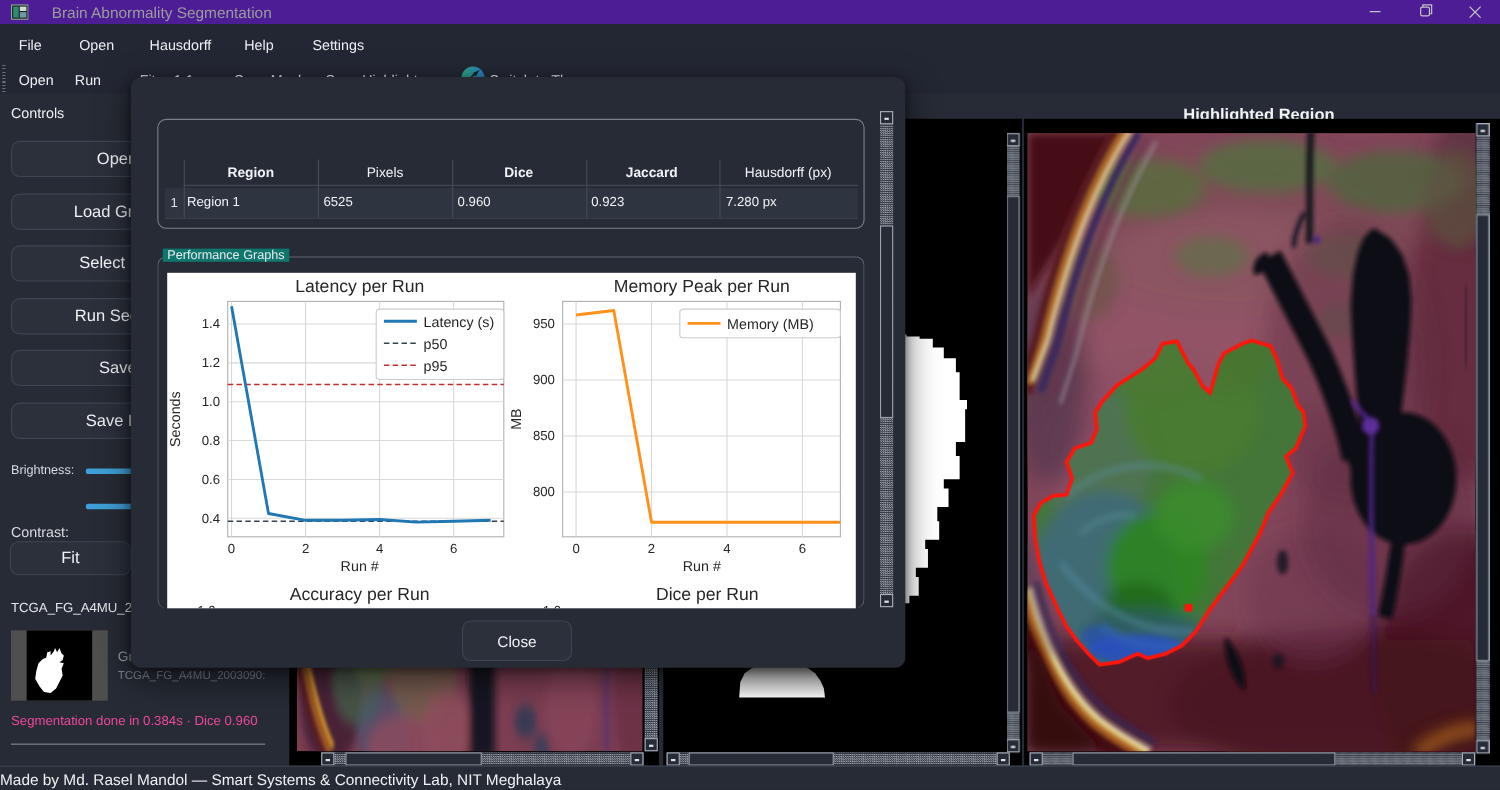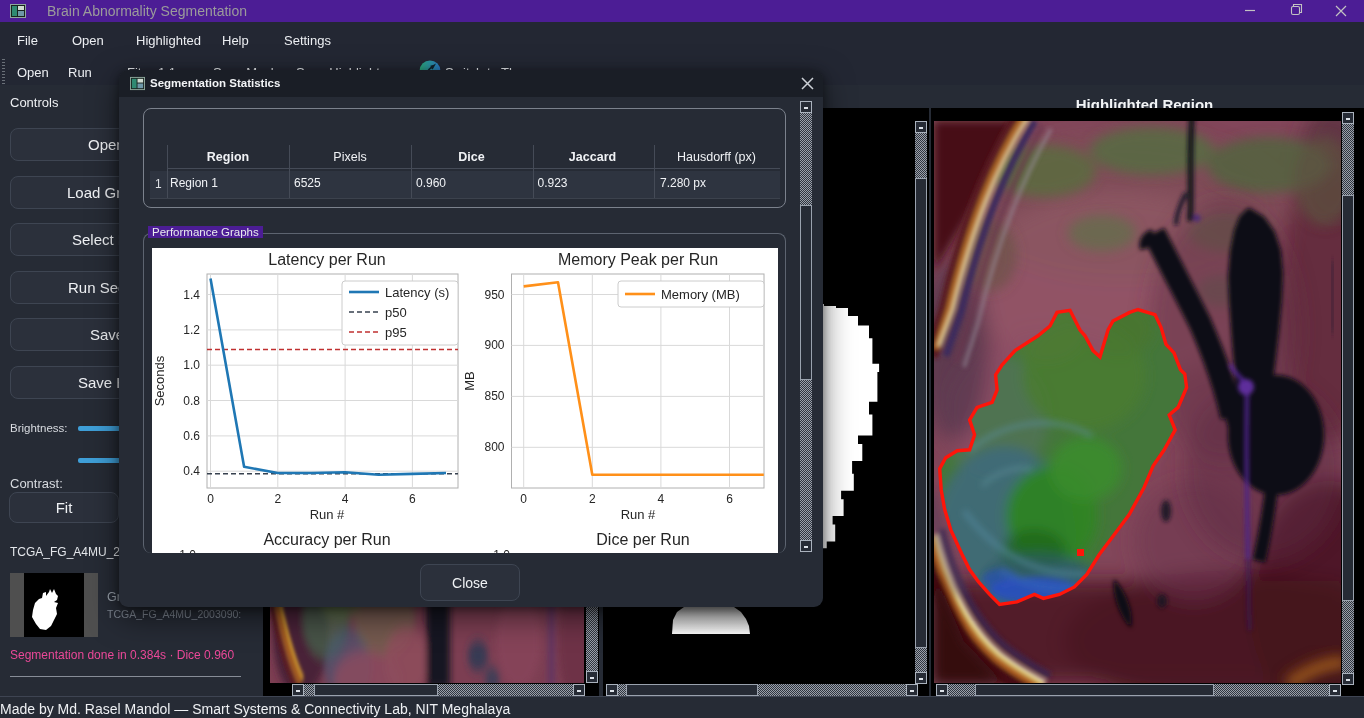--- a/index.html
+++ b/index.html
@@ -20,21 +20,21 @@
 <svg class="abs" style="left:1245px;top:0" width="119" height="22" viewBox="0 0 119 22">
 <line x1="0" y1="10.5" x2="10" y2="10.5" stroke="#c2c2c2" stroke-width="1.2"></line>
 <rect x="46.5" y="6.5" width="8" height="8" rx="1.5" fill="none" stroke="#c2c2c2" stroke-width="1.1"></rect>
 <path d="M48.5,6.5 L48.5,4.5 L56.5,4.5 L56.5,12.5 L54.5,12.5" fill="none" stroke="#c2c2c2" stroke-width="1.1"></path>
 <path d="M91,6 L101,16 M101,6 L91,16" stroke="#c2c2c2" stroke-width="1.2"></path>
 </svg>
 </div>
 <div class="abs" style="left:0;top:22px;width:1364px;height:63px;background:#232733;color:#eceef2;font-size:13px">
 <span class="abs" style="left:17px;top:11px">File</span>
 <span class="abs" style="left:72px;top:11px">Open</span>
-<span class="abs" style="left:136px;top:11px">Highlighted</span>
+<span class="abs" style="left:136px;top:11px">Hausdorff</span>
 <span class="abs" style="left:222px;top:11px">Help</span>
 <span class="abs" style="left:284px;top:11px">Settings</span>
 <div class="abs" style="left:2px;top:37px;width:3px;height:25px;background-image:repeating-linear-gradient(#6a7078 0 1px,transparent 1px 3px)"></div>
 <span class="abs" style="left:17px;top:43px">Open</span>
 <span class="abs" style="left:68px;top:43px">Run</span>
 <span class="abs" style="left:127px;top:43px">Fit</span>
 <span class="abs" style="left:158px;top:43px">1:1</span>
 <span class="abs" style="left:213px;top:43px">Save Mask...</span>
 <span class="abs" style="left:296px;top:43px">Save Highlight...</span>
 <svg class="abs" style="left:419px;top:38px" width="22" height="22" viewBox="0 0 22 22">
@@ -281,32 +281,20 @@
   </div>
 <div style="position:absolute;left:1329px;top:684px;width:12px;height:12px;background:#262b35;border:1px solid #aab2bd;box-sizing:border-box;">
     <div style="position:absolute;left:3px;top:5px;width:4px;height:2px;background:#dde2e8"></div>
   </div>
 <div style="position:absolute;left:975px;top:684px;width:239px;height:12px;background:#262b35;border:1px solid #9aa2ae;box-sizing:border-box;"></div>
 <div class="abs" style="left:0;top:696px;width:1364px;height:22px;background:#262b35;border-top:1px solid #3e4452">
 <div style="width:100%;text-align:left;margin-top:4px;font-size:14px;color:#eef0f3">Made by Md. Rasel Mandol — Smart Systems &amp; Connectivity Lab, NIT Meghalaya</div>
 </div>
 <div class="abs" style="left:119px;top:70px;width:704px;height:537px;background:#262b35;
 border-radius:9px;box-shadow:0 10px 30px rgba(0,0,0,0.55),0 2px 8px rgba(0,0,0,0.4)">
-<div class="abs" style="left:0;top:0;width:704px;height:27px;background:#1a1e26;border-radius:9px 9px 0 0">
-<svg class="abs" style="left:11px;top:6px" width="15" height="15" viewBox="0 0 16 16">
-<rect x="0.5" y="1.5" width="15" height="13" fill="#18241f" stroke="#8fa89d" stroke-width="1"></rect>
-<rect x="2" y="3" width="5" height="10" fill="#2f8a72"></rect>
-<rect x="8" y="3" width="6" height="4" fill="#cfdcd2"></rect>
-<rect x="8" y="8" width="6" height="5" fill="#6e98a8"></rect>
-</svg>
-<span class="abs" style="left:31px;top:7px;font-size:11.5px;font-weight:bold;color:#f2f4f6">Segmentation Statistics</span>
-<svg class="abs" style="left:681px;top:6px" width="15" height="15" viewBox="0 0 15 15">
-<path d="M2,2 L13,13 M13,2 L2,13" stroke="#cdd1d7" stroke-width="1.5"></path>
-      </svg>
-</div>
 <div class="abs" style="left:24px;top:38px;width:643px;height:100px;border:1px solid #7b818c;border-radius:8px"></div>
 <div class="abs" style="left:31px;top:101px;width:630px;height:27px;background:#2e3440"></div>
 <div class="abs" style="left:48px;top:75px;width:1px;height:53px;background:#454b57"></div>
 <div class="abs" style="left:170px;top:75px;width:1px;height:53px;background:#454b57"></div>
 <div class="abs" style="left:292px;top:75px;width:1px;height:53px;background:#454b57"></div>
 <div class="abs" style="left:413.5px;top:75px;width:1px;height:53px;background:#454b57"></div>
 <div class="abs" style="left:534.5px;top:75px;width:1px;height:53px;background:#454b57"></div>
 <div class="abs" style="left:48px;top:98px;width:613px;height:1px;background:#454b57"></div>
 <div class="abs" style="left:31px;top:128px;width:630px;height:1px;background:#3c424d"></div>
 <span class="abs" style="left:109px;top:80px;transform:translateX(-50%);font-size:12.5px;font-weight:bold;color:#f0f2f5">Region</span>
@@ -314,21 +302,21 @@
 <span class="abs" style="left:352.5px;top:80px;transform:translateX(-50%);font-size:12.5px;font-weight:bold;color:#f0f2f5">Dice</span>
 <span class="abs" style="left:473.5px;top:80px;transform:translateX(-50%);font-size:12.5px;font-weight:bold;color:#f0f2f5">Jaccard</span>
 <span class="abs" style="left:597.5px;top:80px;transform:translateX(-50%);font-size:12.5px;font-weight:normal;color:#f0f2f5">Hausdorff (px)</span>
 <span class="abs" style="left:36px;top:107px;font-size:12px;color:#dfe2e6">1</span>
 <span class="abs" style="left:51px;top:106px;font-size:12px;color:#f0f2f5">Region 1</span>
 <span class="abs" style="left:175px;top:106px;font-size:12px;color:#f0f2f5">6525</span>
 <span class="abs" style="left:297px;top:106px;font-size:12px;color:#f0f2f5">0.960</span>
 <span class="abs" style="left:418.5px;top:106px;font-size:12px;color:#f0f2f5">0.923</span>
 <span class="abs" style="left:541px;top:106px;font-size:12px;color:#f0f2f5">7.280 px</span>
 <div class="abs" style="left:24px;top:163px;width:643px;height:320px;border:1px solid #5d6470;border-bottom:none;border-radius:8px"></div>
-<span class="abs" style="left:29px;top:156px;background:#4c1d95;padding:0 4px;font-size:11.5px;color:#e9ebee">Performance Graphs</span>
+<span class="abs" style="left:29px;top:156px;background:#0f766e;padding:0 4px;font-size:11.5px;color:#e9ebee">Performance Graphs</span>
 </div>
 <svg width="626" height="305" viewBox="0 0 626 305" style="position:absolute;left:152px;top:248px;background:#fff">
 <rect x="55" y="26" width="251" height="214" fill="#fff" stroke="#b0b0b0" stroke-width="1"></rect>
 <line x1="55" y1="223.2" x2="306" y2="223.2" stroke="#d9d9d9" stroke-width="1"></line>
 <text x="48" y="227.2" font-size="12" fill="#262626" text-anchor="end" style="font-family:&quot;Liberation Sans&quot;,sans-serif">0.4</text>
 <line x1="55" y1="187.9" x2="306" y2="187.9" stroke="#d9d9d9" stroke-width="1"></line>
 <text x="48" y="191.9" font-size="12" fill="#262626" text-anchor="end" style="font-family:&quot;Liberation Sans&quot;,sans-serif">0.6</text>
 <line x1="55" y1="152.5" x2="306" y2="152.5" stroke="#d9d9d9" stroke-width="1"></line>
 <text x="48" y="156.5" font-size="12" fill="#262626" text-anchor="end" style="font-family:&quot;Liberation Sans&quot;,sans-serif">0.8</text>
 <line x1="55" y1="117.2" x2="306" y2="117.2" stroke="#d9d9d9" stroke-width="1"></line>

